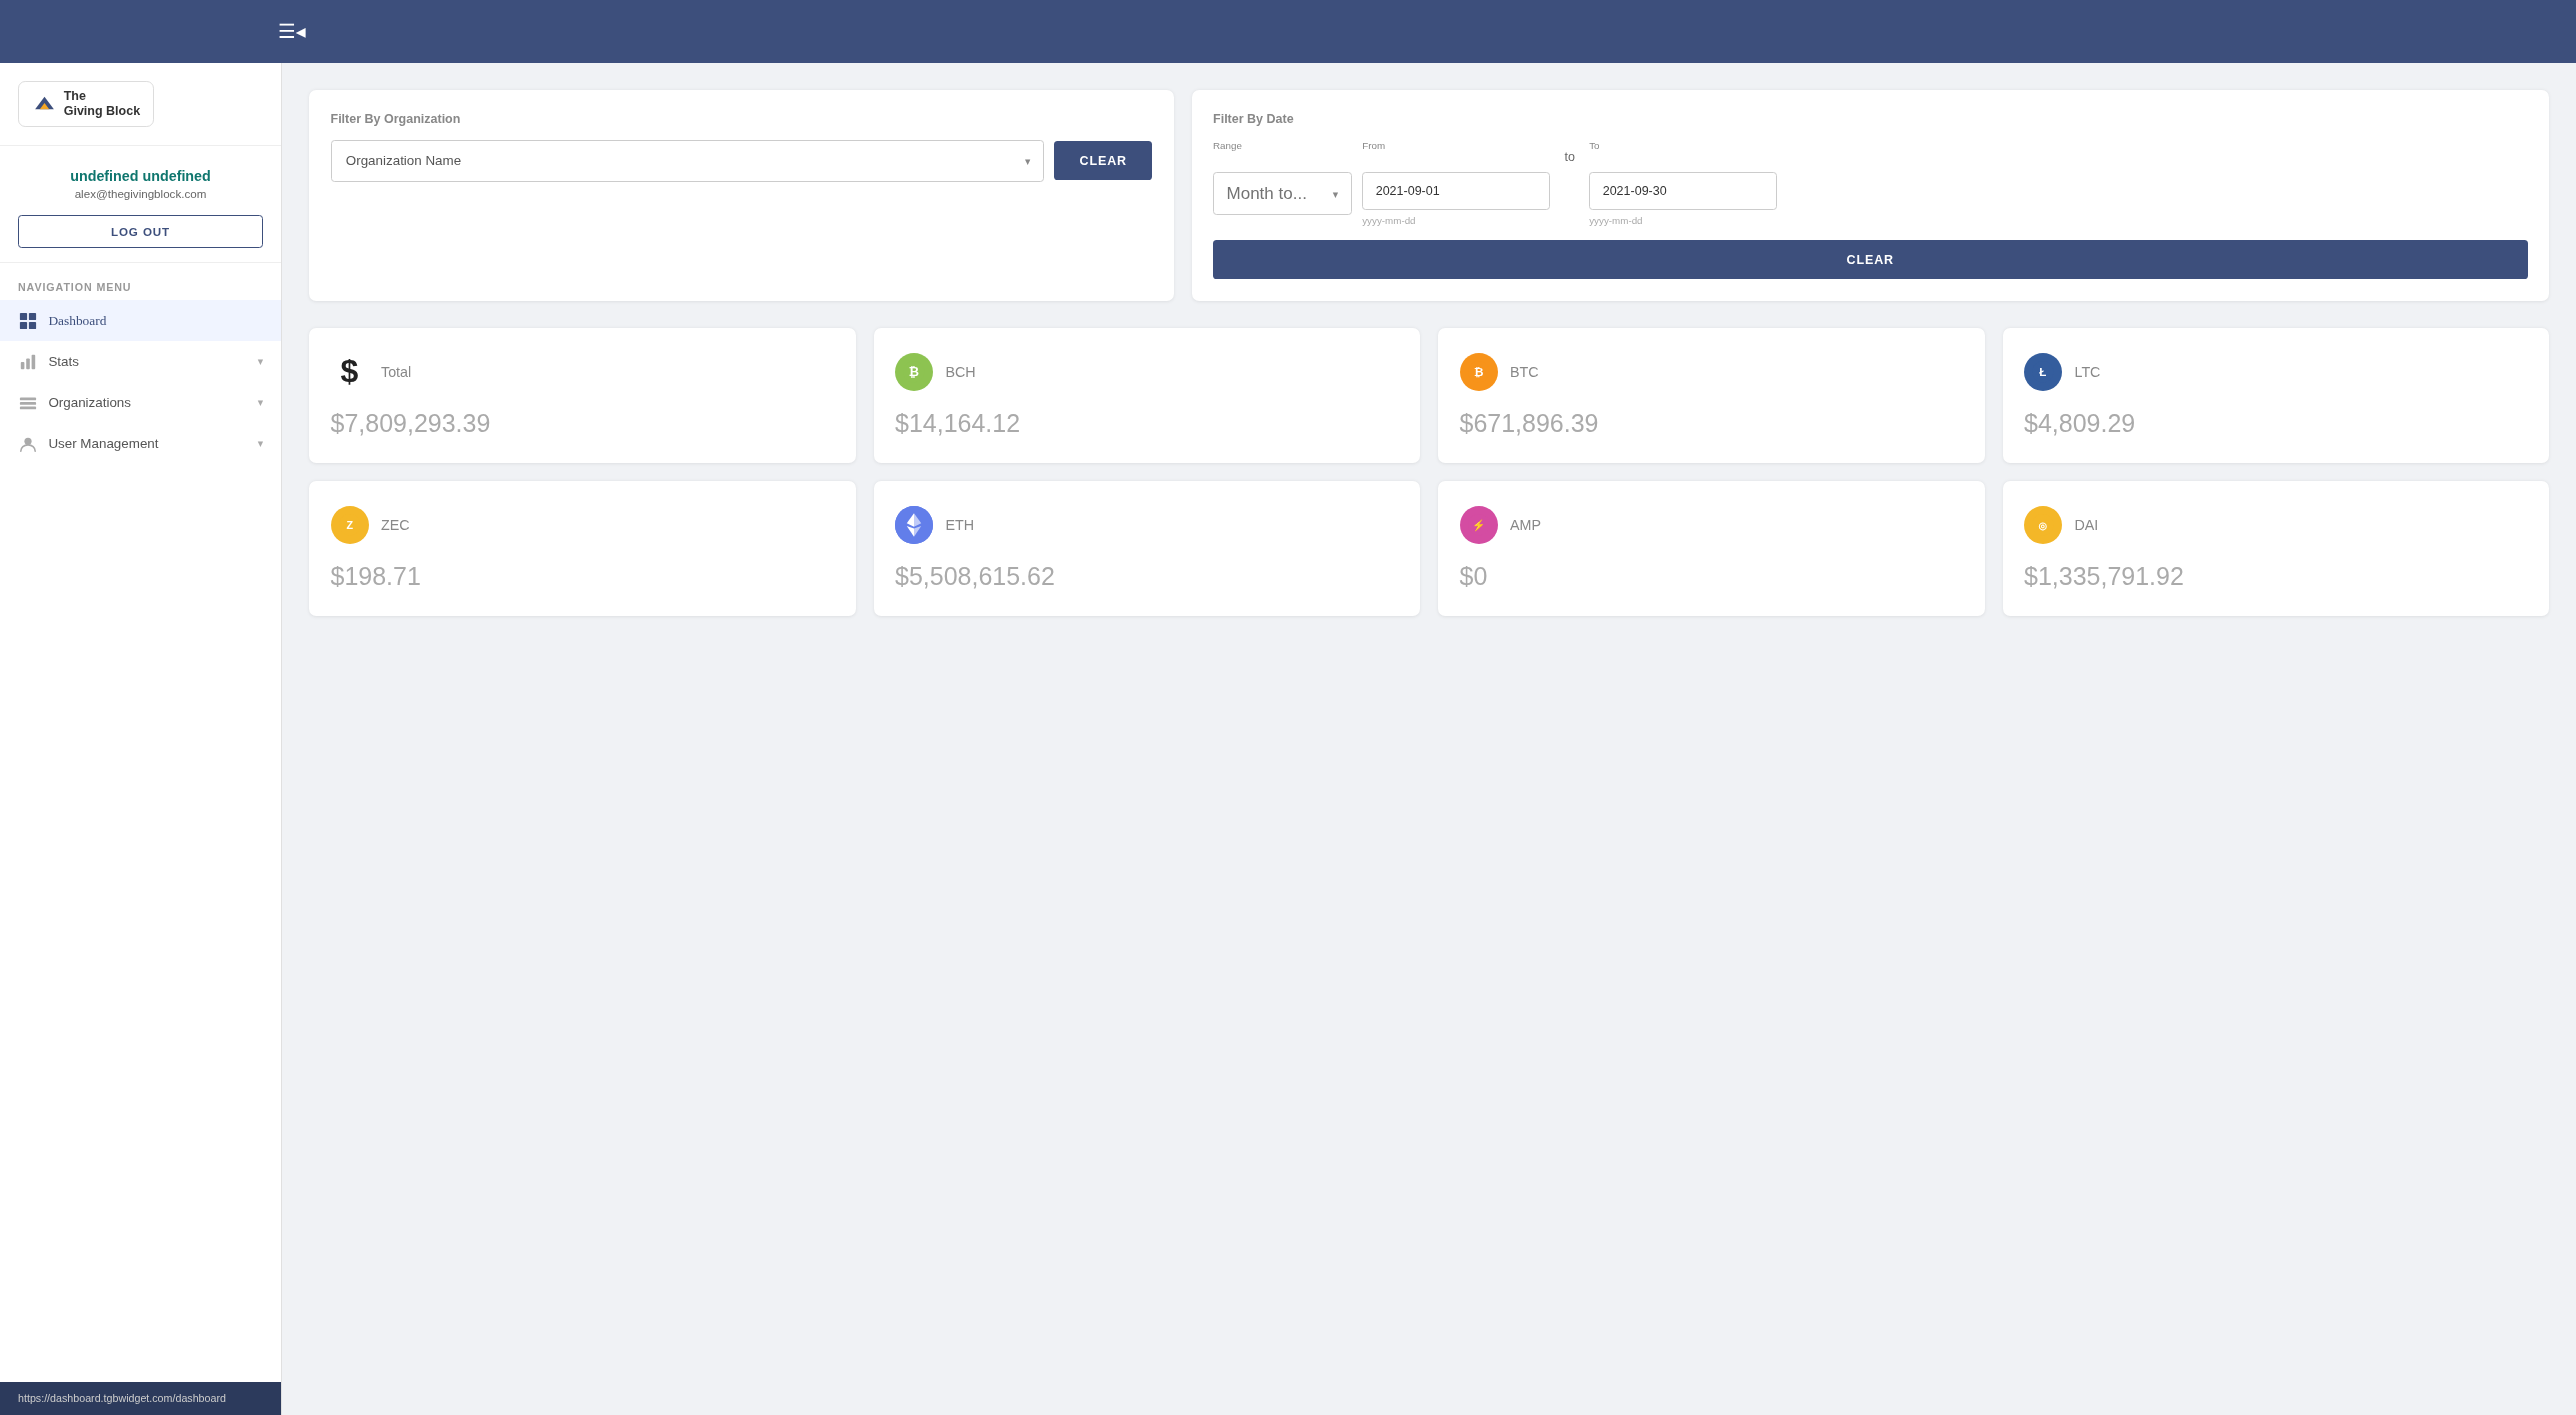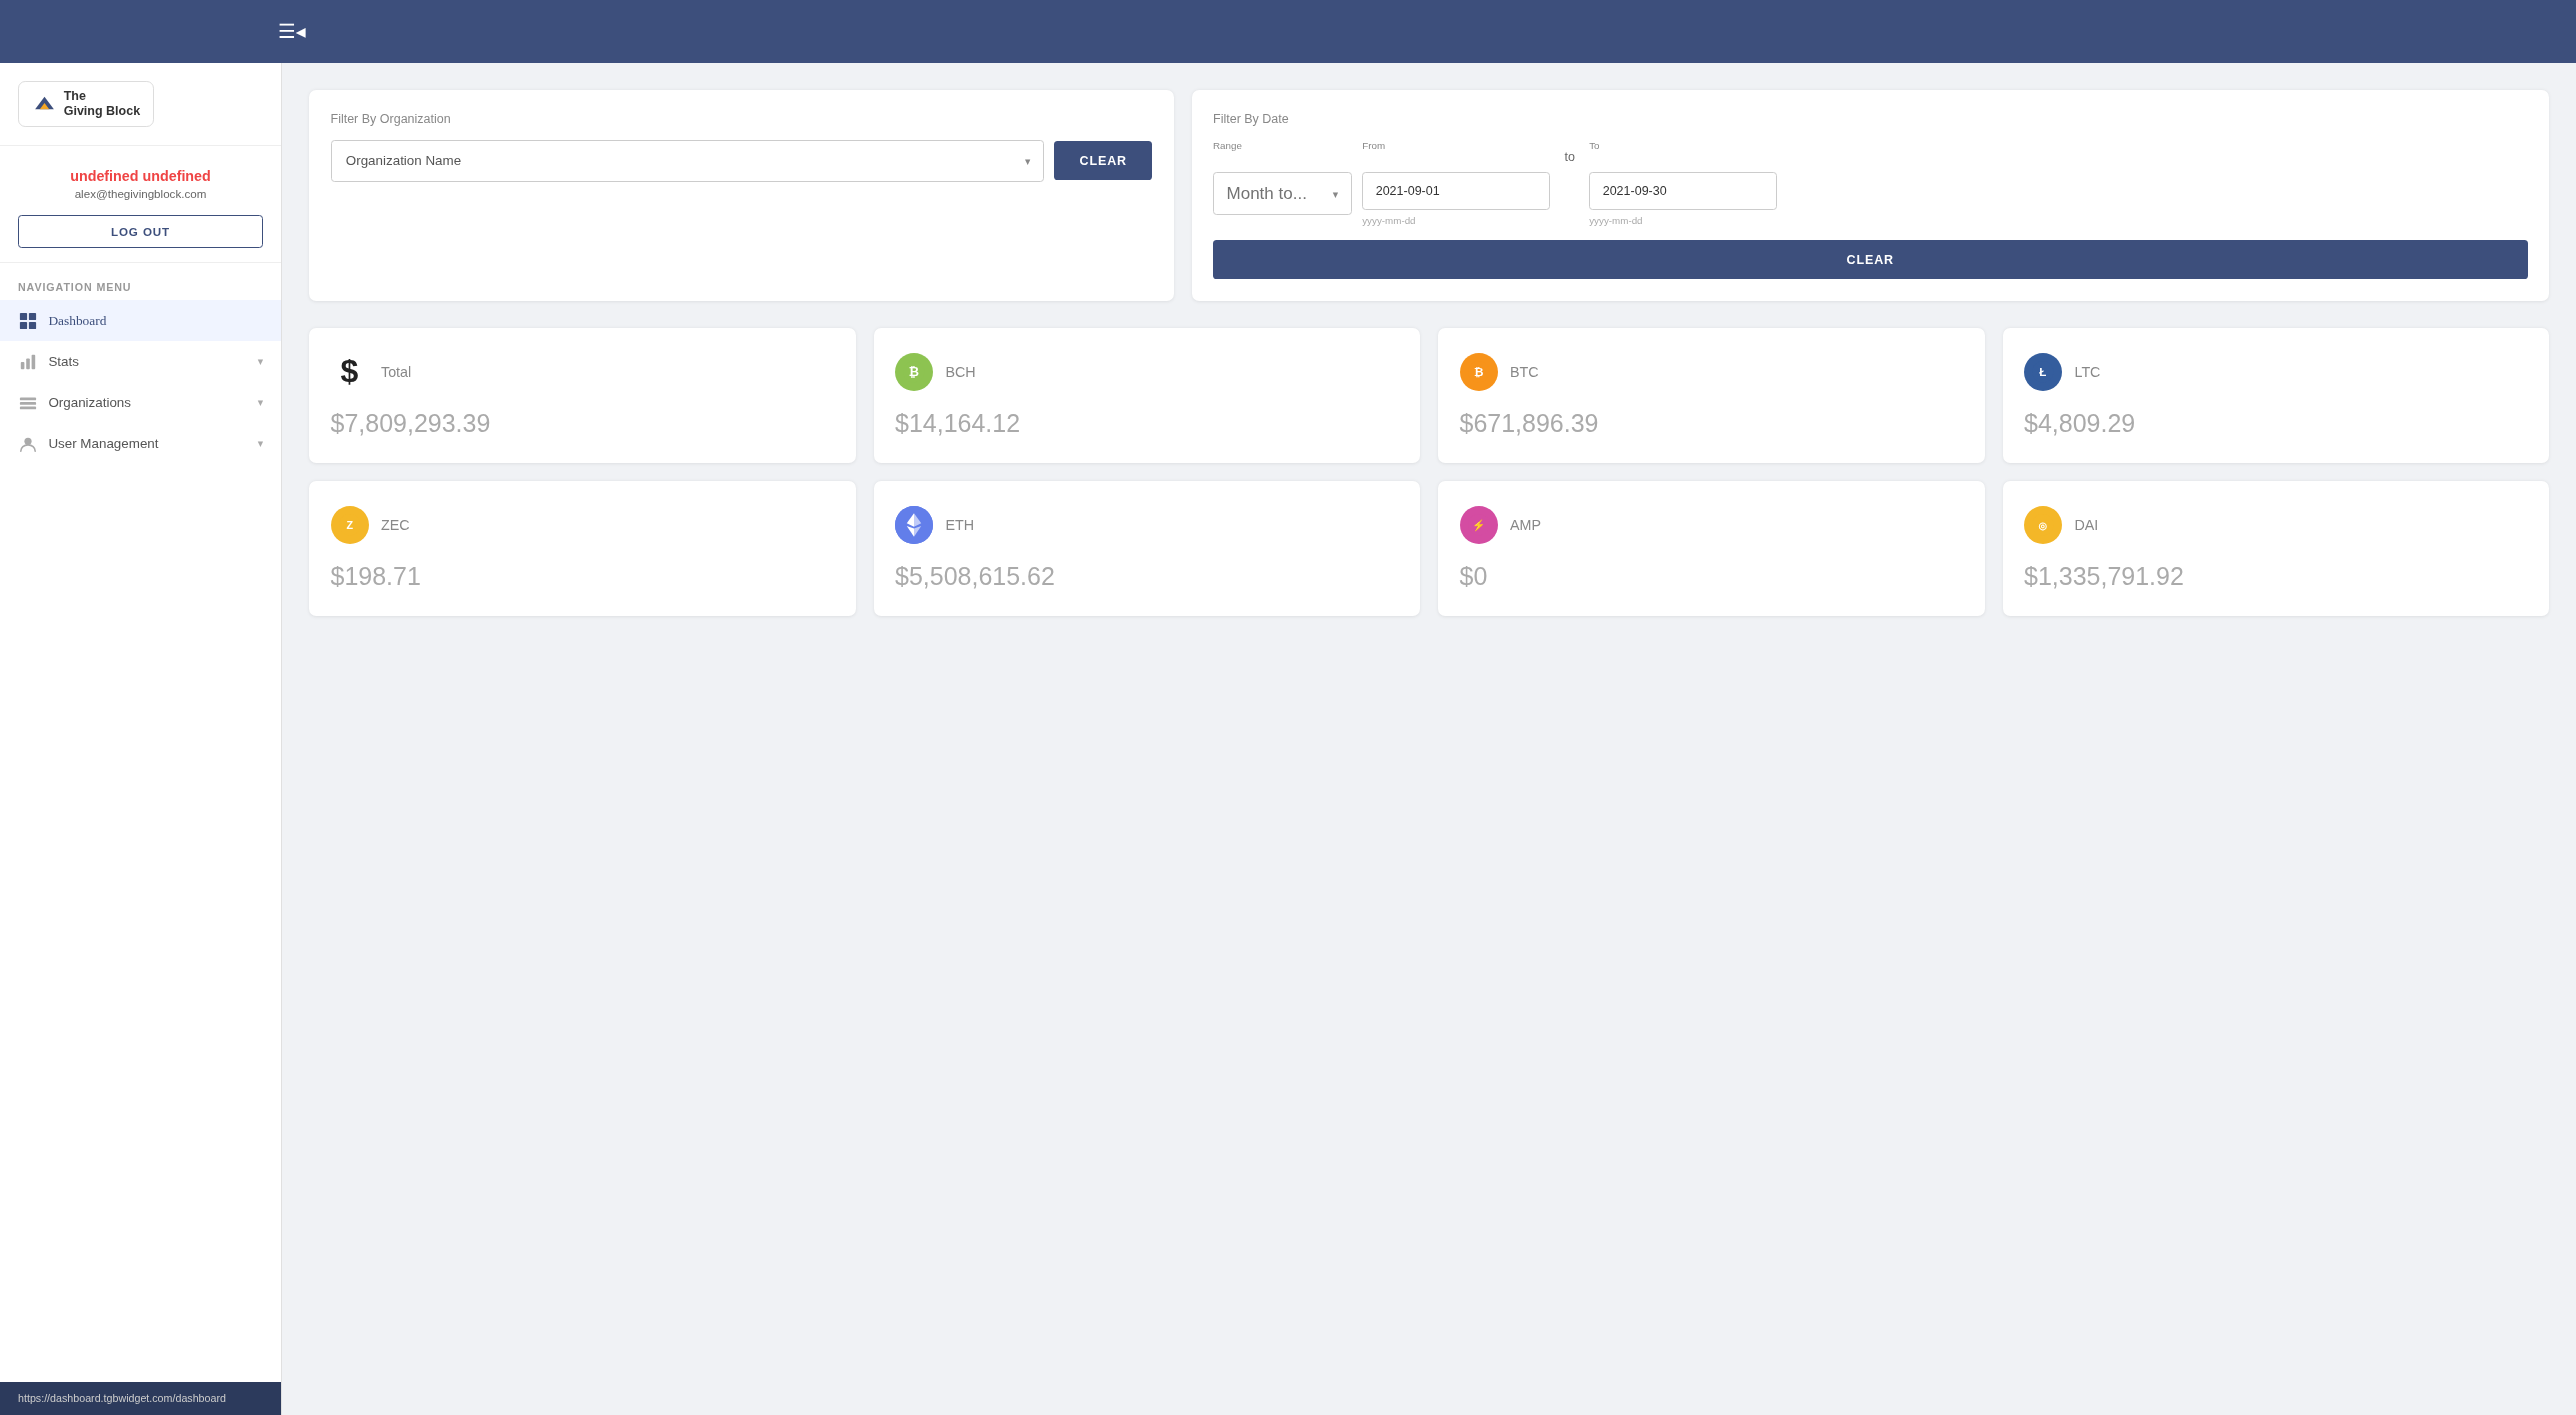--- a/index.html
+++ b/index.html
@@ -62,21 +62,21 @@
     }
 
     .sidebar-user {
       padding: 21.5px 18px 14.3px;
       text-align: center;
       border-bottom: 0.9px solid #eee;
     }
     .user-name {
       font-size: 14.3px;
       font-weight: 600;
-      color: #ef4444;
+      color: #0f766e;
       margin-bottom: 3.6px;
     }
     .user-email {
       font-size: 11.6px;
       color: #666;
       margin-bottom: 14.3px;
     }
     .logout-btn {
       border: 1.8px solid #3d4f7c;
       background: white;
@@ -139,20 +139,21 @@
       padding: 21.5px;
       box-shadow: 0 0.9px 3.6px rgba(0,0,0,0.08);
     }
     .filter-panel-org { flex: 1; }
     .filter-panel-date { flex: 1.6; }
 
     .filter-label {
       font-size: 12.5px;
       color: #888;
       margin-bottom: 14.3px;
+      font-weight: bold;
     }
 
     .org-filter-row {
       display: flex;
       gap: 10.7px;
       align-items: center;
     }
     .org-select-wrapper {
       flex: 1;
       position: relative;

